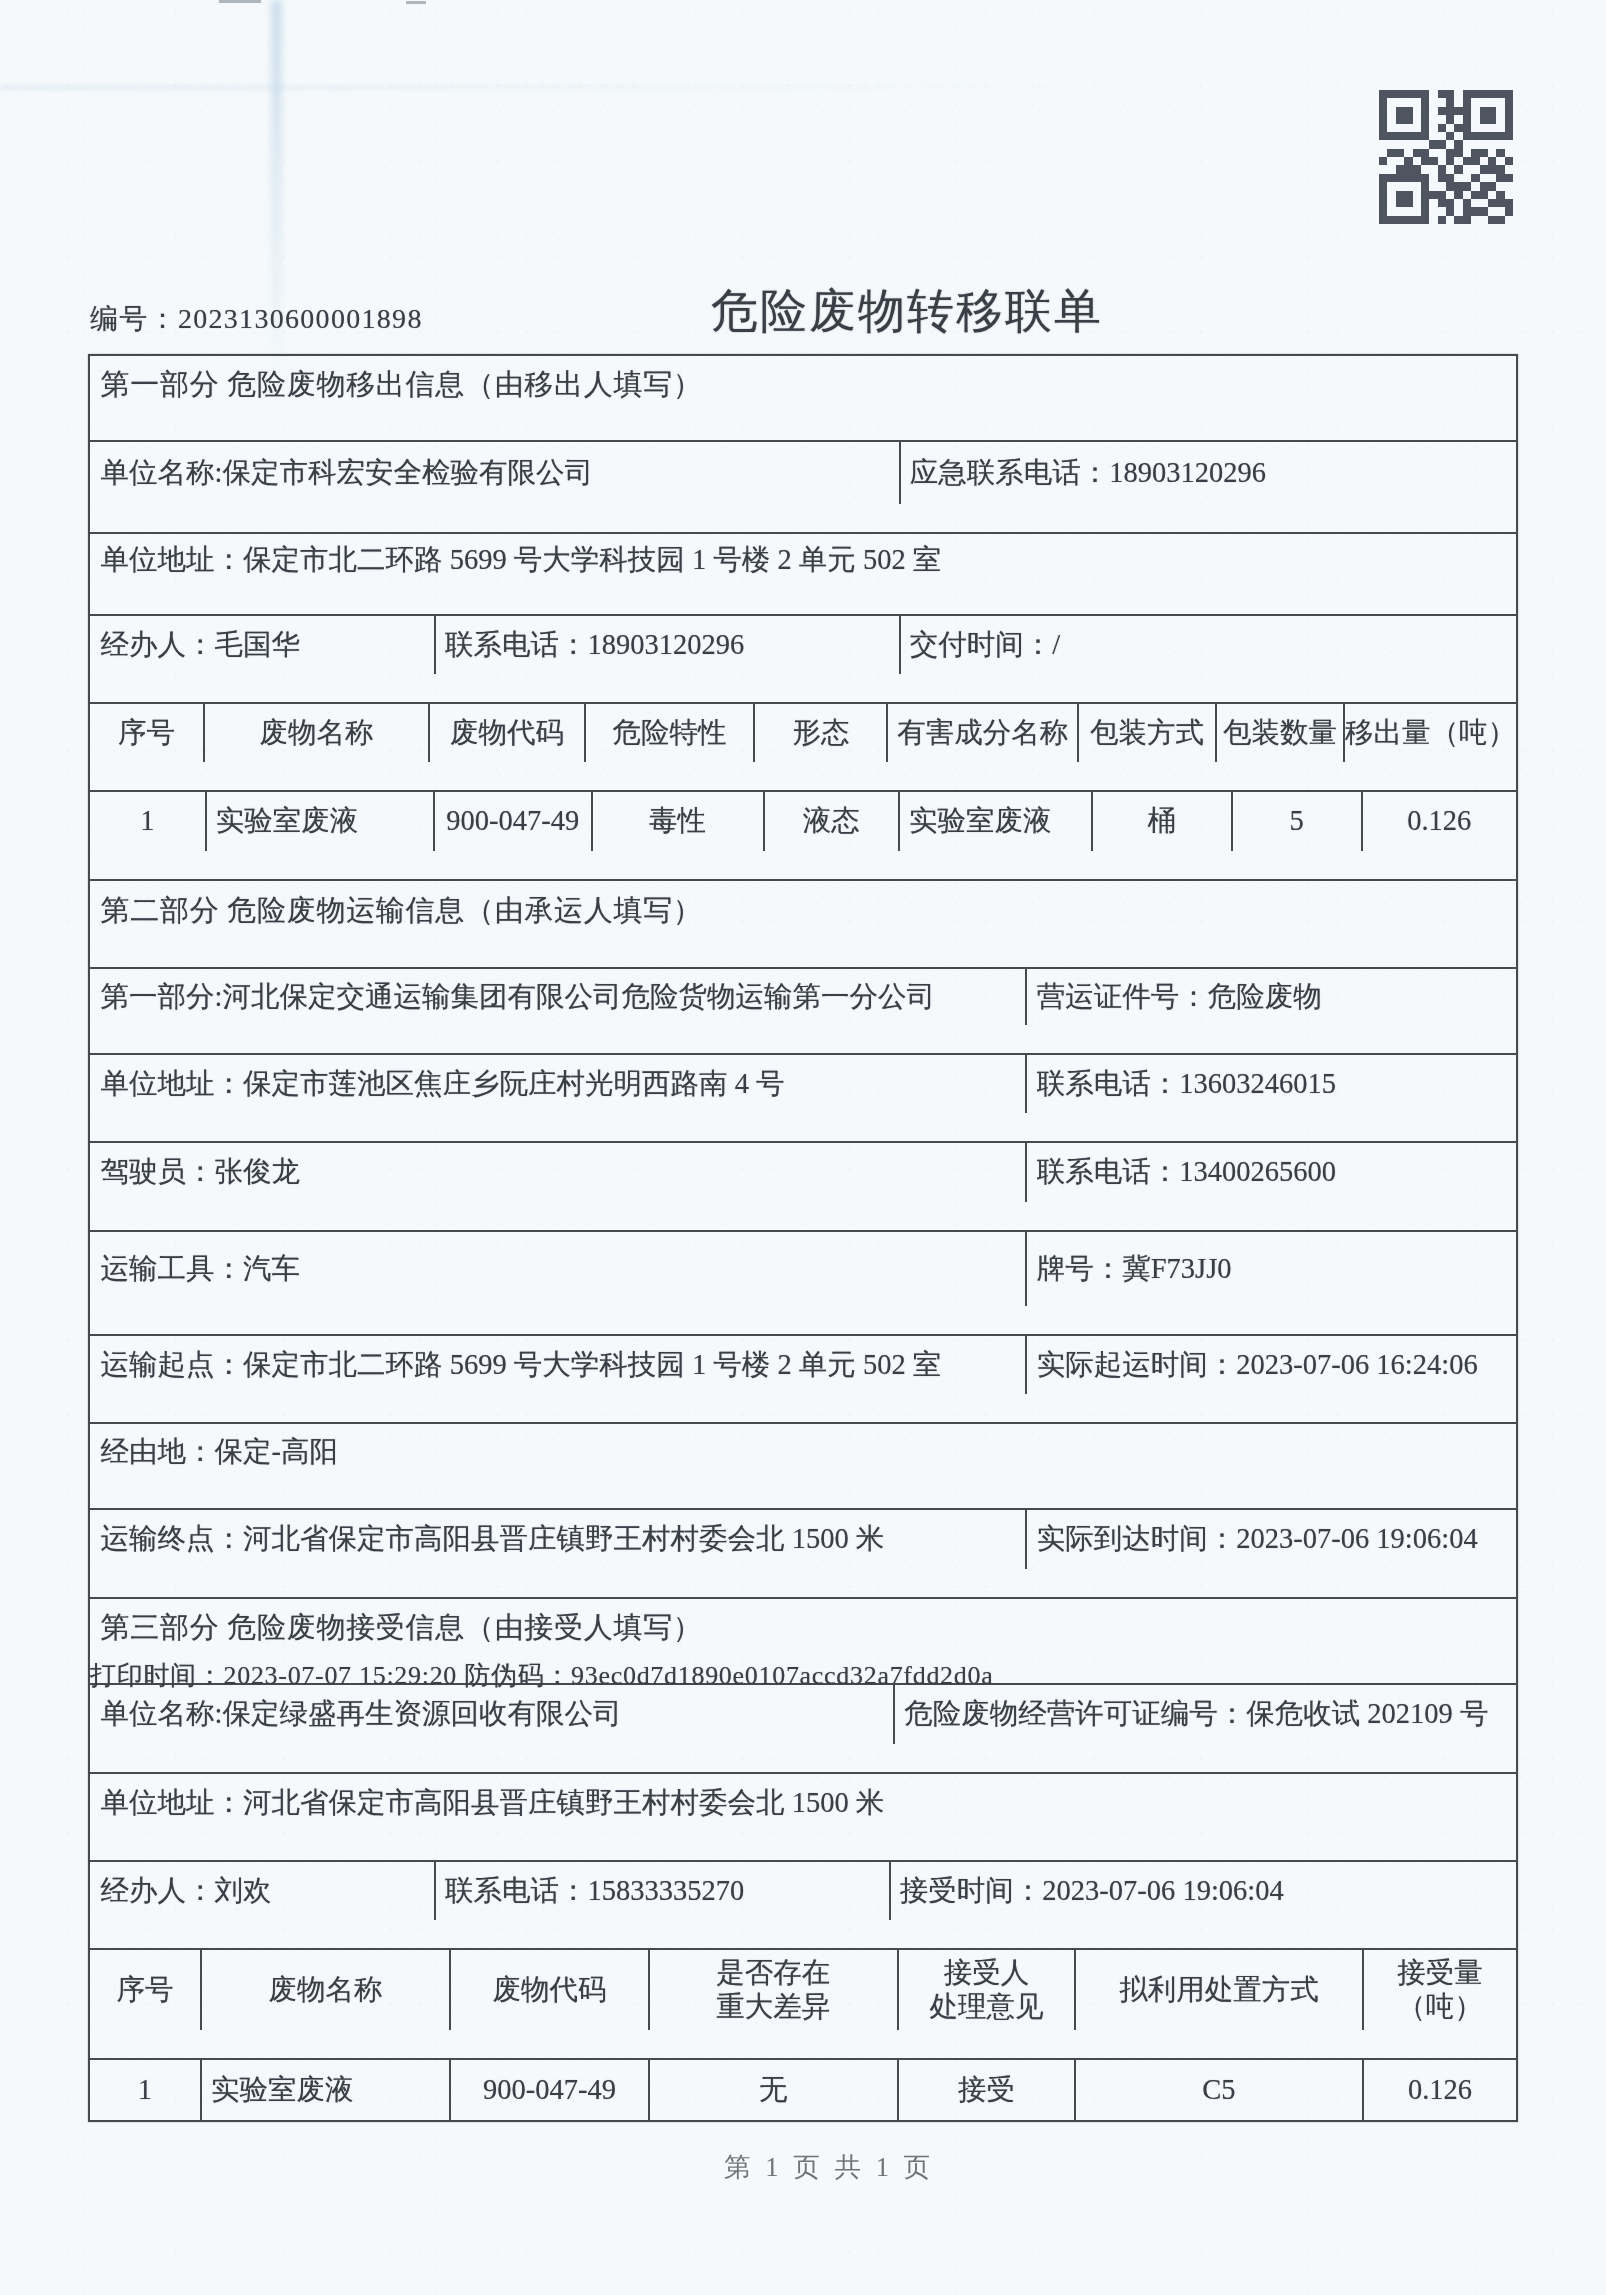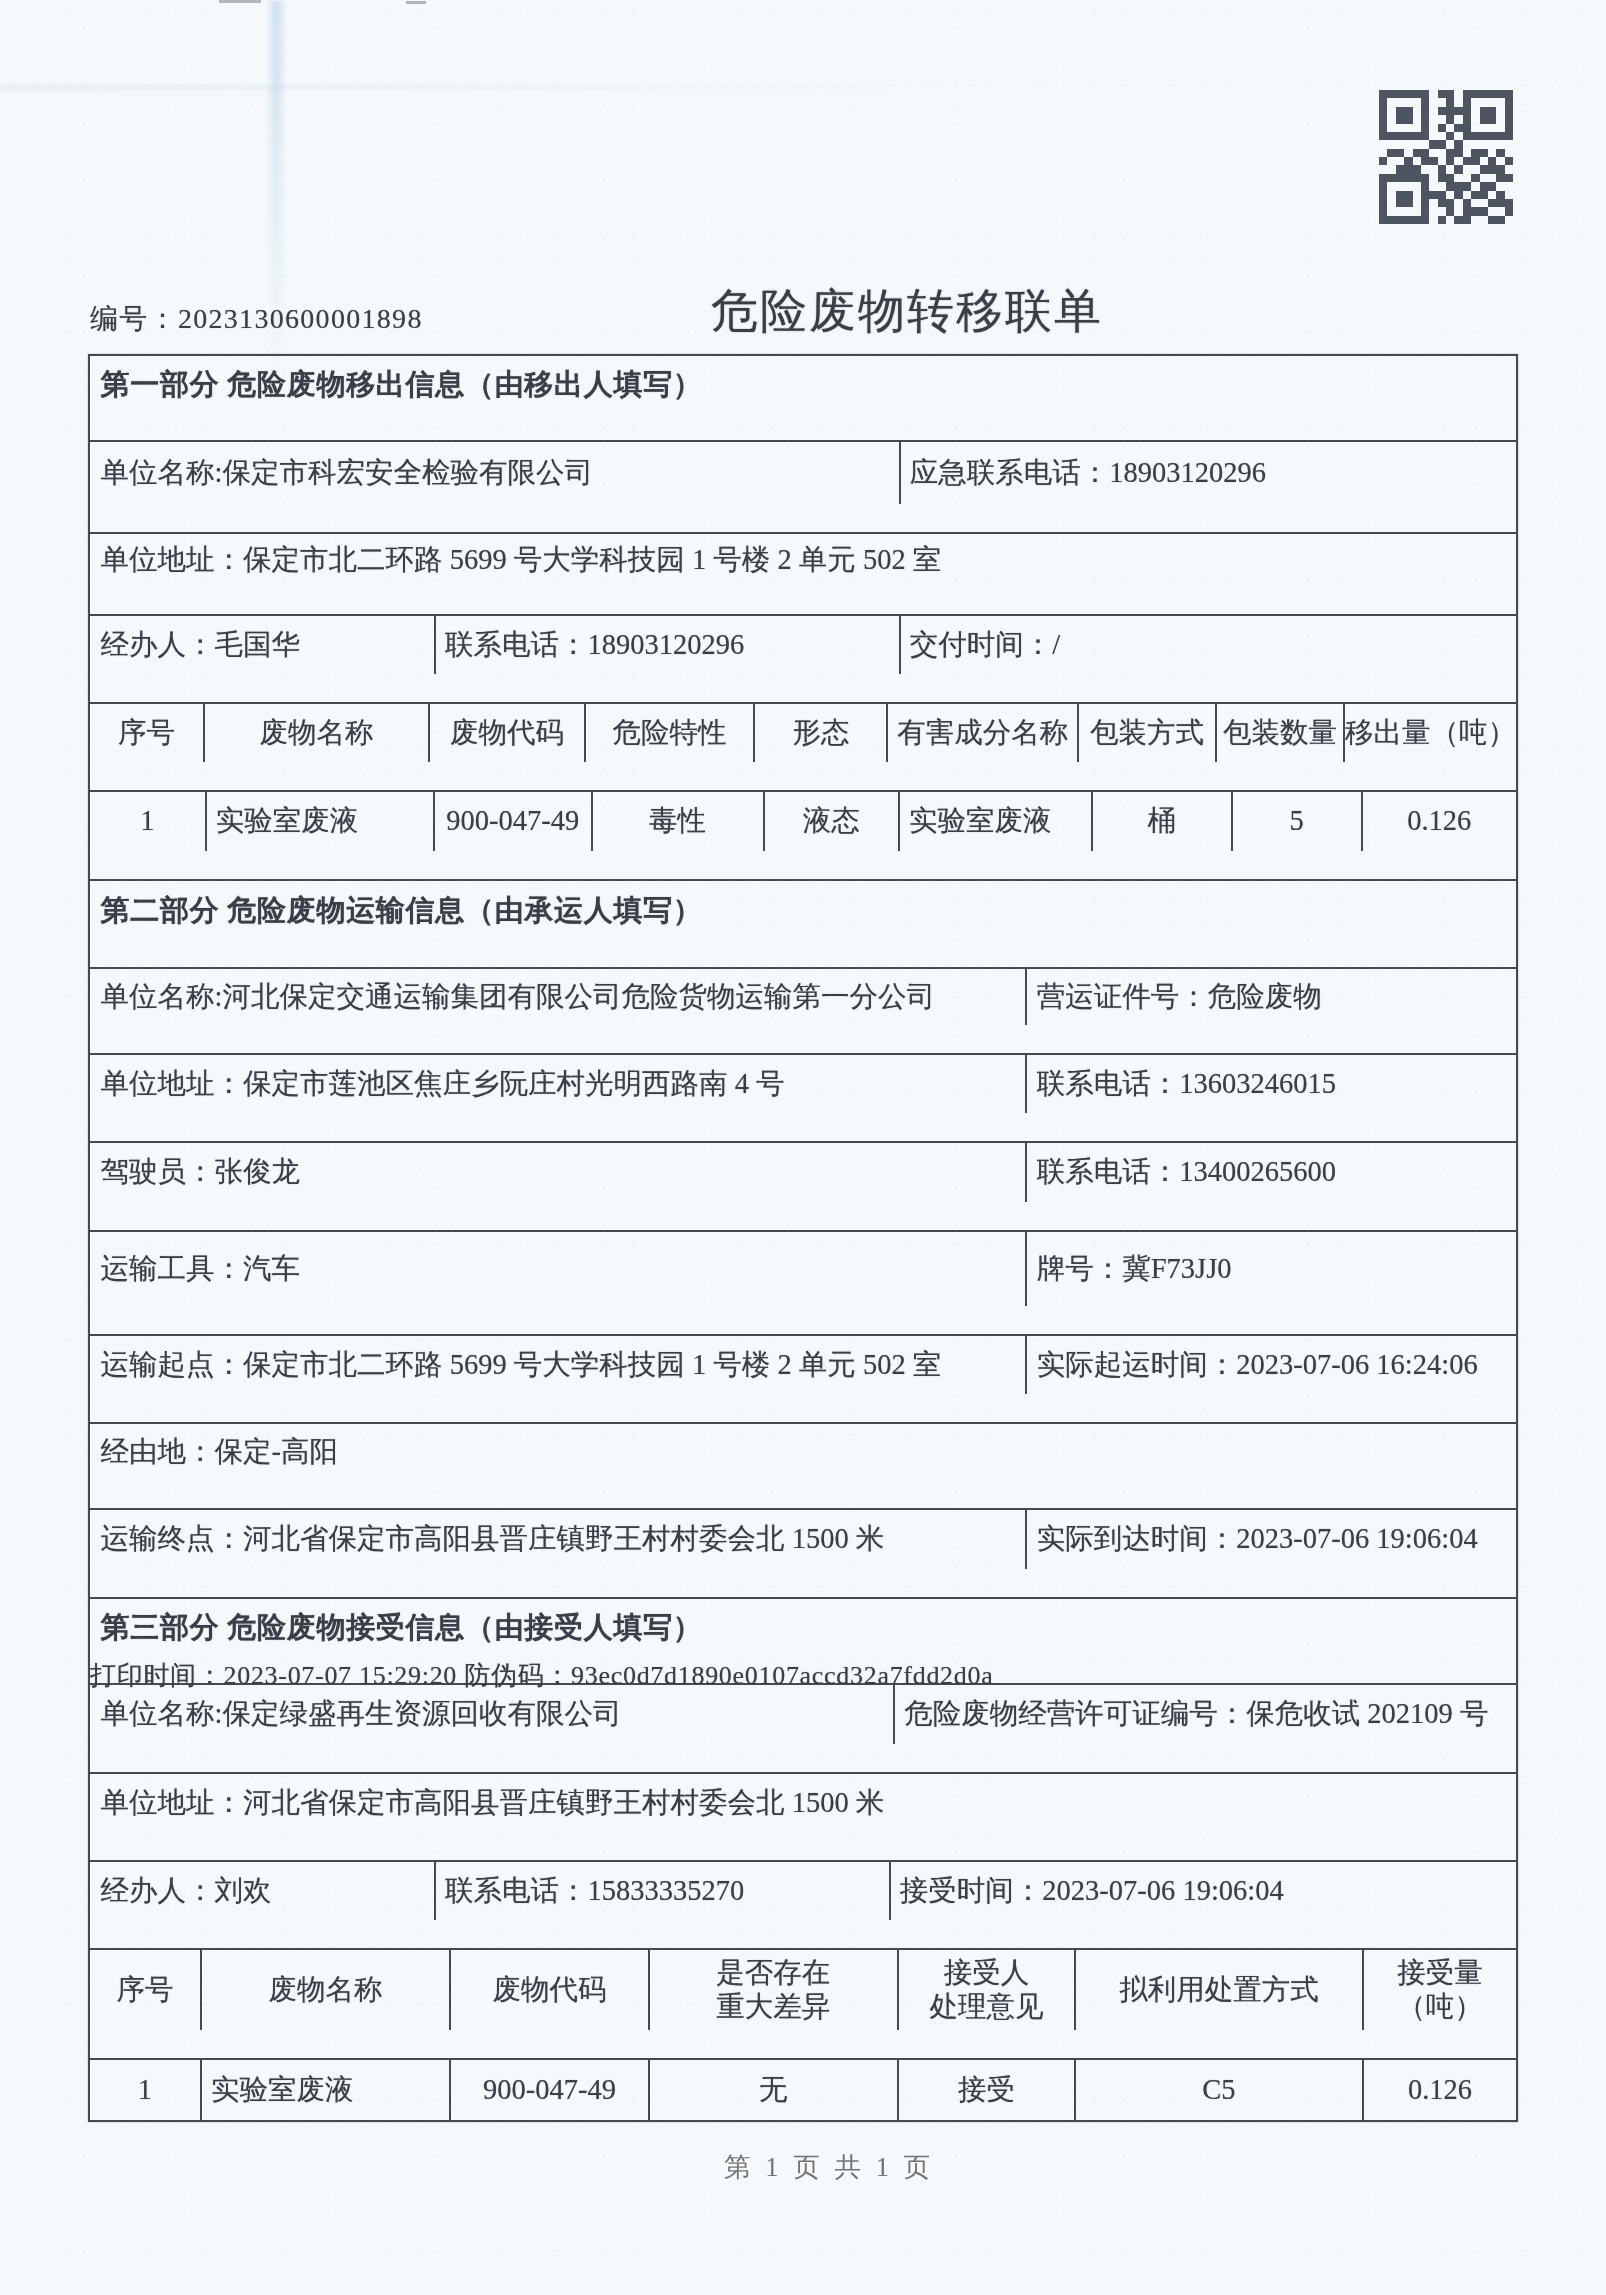--- a/index.html
+++ b/index.html
@@ -45,21 +45,21 @@
   .form{position:absolute;left:88px;top:354px;width:1430px;
     border:2.7px solid var(--line);box-sizing:border-box;
     box-shadow:0 0 1.3px rgba(70,73,77,.5);}
   .row{display:flex;width:100%;box-sizing:border-box;}
   .row + .row{border-top:2.7px solid var(--line);margin-top:28px;}
   .c{display:flex;align-items:center;box-sizing:border-box;
     font-size:28.5px;line-height:1.2;padding-left:10.6px;
     overflow:visible;white-space:nowrap;}
   .row .c + .c{border-left:2px solid var(--line);padding-left:9.3px;}
   .ctr{justify-content:center;padding-left:0 !important;text-align:center;}
-  .sec{font-weight:bold;font-size:29px;letter-spacing:0.7px;}
+  .sec{font-weight:normal;font-size:29px;letter-spacing:0.7px;}
   .pre{white-space:pre-line;}
 
   .print-line{position:absolute;left:90px;top:1658px;font-size:26px;letter-spacing:0.7px;}
   .page-line{position:absolute;left:724px;top:2149px;font-size:26.6px;color:#737373;letter-spacing:4px;}
 </style>
 </head>
 <body>
 
 <div class="streak blue"></div>
 <div class="streak h"></div>
@@ -364,21 +364,21 @@
     <div class="c" style="width:13.56%">实验室废液</div>
     <div class="c ctr" style="width:9.8%">桶</div>
     <div class="c ctr" style="width:9.1%">5</div>
     <div class="c ctr" style="flex:1">0.126</div>
   </div>
 
   <div class="row" style="height:60px">
     <div class="c sec" style="width:100%">第二部分 危险废物运输信息（由承运人填写）</div>
   </div>
   <div class="row" style="height:58px">
-    <div class="c" style="width:65.6%">单位名称:河北保定交通运输集团有限公司危险货物运输第一分公司</div>
+    <div class="c" style="width:65.6%">第一部分:河北保定交通运输集团有限公司危险货物运输第一分公司</div>
     <div class="c" style="width:34.4%">营运证件号：危险废物</div>
   </div>
   <div class="row" style="height:60px">
     <div class="c" style="width:65.6%">单位地址：保定市莲池区焦庄乡阮庄村光明西路南 4 号</div>
     <div class="c" style="width:34.4%">联系电话：13603246015</div>
   </div>
   <div class="row" style="height:61px">
     <div class="c" style="width:65.6%">驾驶员：张俊龙</div>
     <div class="c" style="width:34.4%">联系电话：13400265600</div>
   </div>

